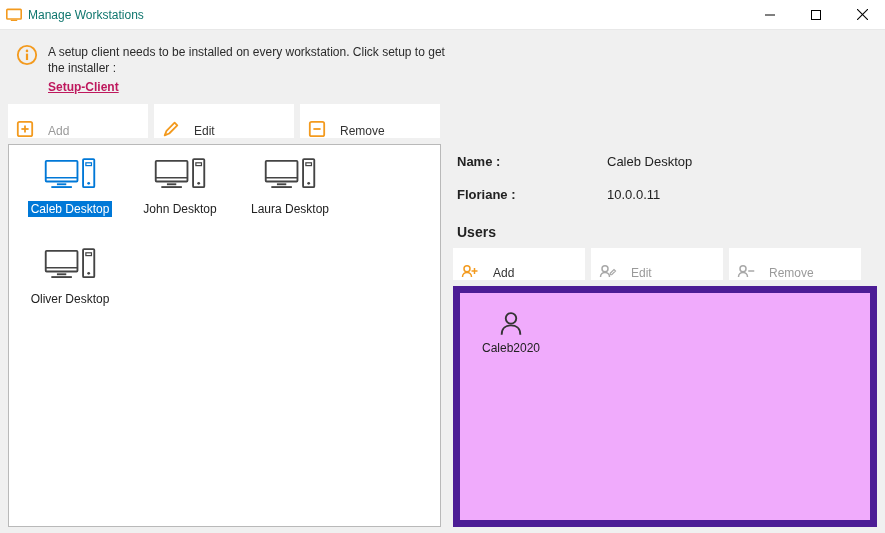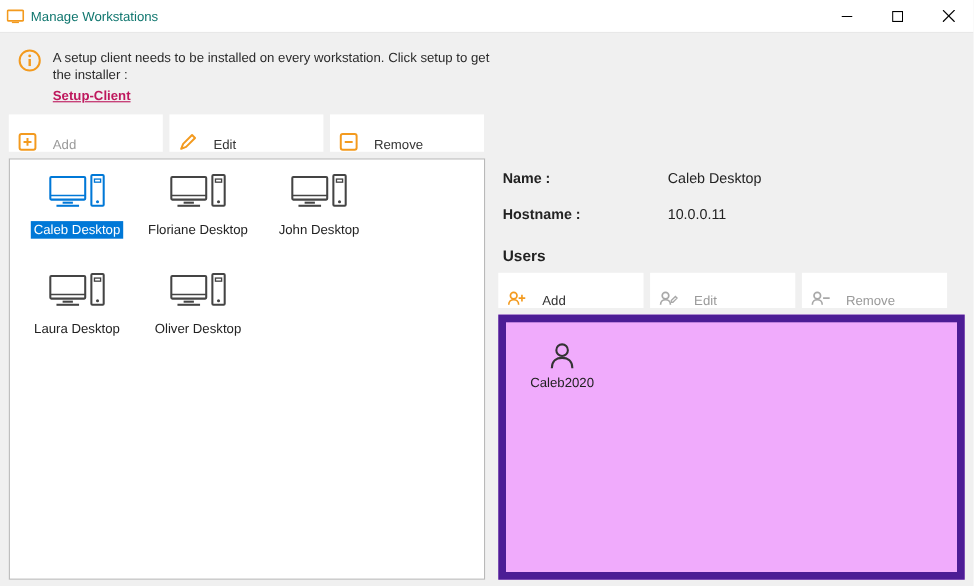--- a/index.html
+++ b/index.html
@@ -152,68 +152,56 @@
           <div class="ws-item">
     <div class="ws-icon"><svg viewBox="0 0 60 40" width="56" height="38">
     <rect x="4" y="6" width="34" height="22" rx="1" fill="none" stroke="#444" stroke-width="2"></rect>
     <line x1="4" y1="24" x2="38" y2="24" stroke="#444" stroke-width="1.5"></line>
     <rect x="16" y="30" width="10" height="2" fill="#444"></rect>
     <rect x="10" y="33" width="22" height="2" fill="#444"></rect>
     <rect x="44" y="4" width="12" height="30" rx="1" fill="none" stroke="#444" stroke-width="2"></rect>
     <rect x="47" y="8" width="6" height="3" fill="none" stroke="#444" stroke-width="1.3"></rect>
     <circle cx="50" cy="30" r="1.5" fill="#444"></circle>
   </svg></div>
-    <span class="ws-label">Floriane Desktop</span>
+    <span class="ws-label">John Desktop</span>
   </div>
           <div class="ws-item">
     <div class="ws-icon"><svg viewBox="0 0 60 40" width="56" height="38">
     <rect x="4" y="6" width="34" height="22" rx="1" fill="none" stroke="#444" stroke-width="2"></rect>
     <line x1="4" y1="24" x2="38" y2="24" stroke="#444" stroke-width="1.5"></line>
     <rect x="16" y="30" width="10" height="2" fill="#444"></rect>
     <rect x="10" y="33" width="22" height="2" fill="#444"></rect>
     <rect x="44" y="4" width="12" height="30" rx="1" fill="none" stroke="#444" stroke-width="2"></rect>
     <rect x="47" y="8" width="6" height="3" fill="none" stroke="#444" stroke-width="1.3"></rect>
     <circle cx="50" cy="30" r="1.5" fill="#444"></circle>
   </svg></div>
-    <span class="ws-label">John Desktop</span>
+    <span class="ws-label">Laura Desktop</span>
   </div>
           <div class="ws-item">
     <div class="ws-icon"><svg viewBox="0 0 60 40" width="56" height="38">
     <rect x="4" y="6" width="34" height="22" rx="1" fill="none" stroke="#444" stroke-width="2"></rect>
     <line x1="4" y1="24" x2="38" y2="24" stroke="#444" stroke-width="1.5"></line>
     <rect x="16" y="30" width="10" height="2" fill="#444"></rect>
     <rect x="10" y="33" width="22" height="2" fill="#444"></rect>
     <rect x="44" y="4" width="12" height="30" rx="1" fill="none" stroke="#444" stroke-width="2"></rect>
     <rect x="47" y="8" width="6" height="3" fill="none" stroke="#444" stroke-width="1.3"></rect>
     <circle cx="50" cy="30" r="1.5" fill="#444"></circle>
   </svg></div>
-    <span class="ws-label">Laura Desktop</span>
-  </div>
-          <div class="ws-item">
-    <div class="ws-icon"><svg viewBox="0 0 60 40" width="56" height="38">
-    <rect x="4" y="6" width="34" height="22" rx="1" fill="none" stroke="#444" stroke-width="2"></rect>
-    <line x1="4" y1="24" x2="38" y2="24" stroke="#444" stroke-width="1.5"></line>
-    <rect x="16" y="30" width="10" height="2" fill="#444"></rect>
-    <rect x="10" y="33" width="22" height="2" fill="#444"></rect>
-    <rect x="44" y="4" width="12" height="30" rx="1" fill="none" stroke="#444" stroke-width="2"></rect>
-    <rect x="47" y="8" width="6" height="3" fill="none" stroke="#444" stroke-width="1.3"></rect>
-    <circle cx="50" cy="30" r="1.5" fill="#444"></circle>
-  </svg></div>
     <span class="ws-label">Oliver Desktop</span>
   </div>
         </div>
     </div>
 
     <div class="pane-right">
       <div class="detail-row">
         <span class="detail-label">Name :</span>
         <span class="detail-value">Caleb Desktop</span>
       </div>
       <div class="detail-row">
-        <span class="detail-label">Hostname :</span>
+        <span class="detail-label">Floriane :</span>
         <span class="detail-value">10.0.0.11</span>
       </div>
 
       <div class="section-title">Users</div>
 
       <div class="users-toolbar">
         <button class="tool-btn">
           <span class="ticon">
             <svg viewBox="0 0 24 18" width="20" height="16">
               <circle cx="8" cy="6" r="4" fill="none" class="orange-stroke" stroke-width="2"></circle>

